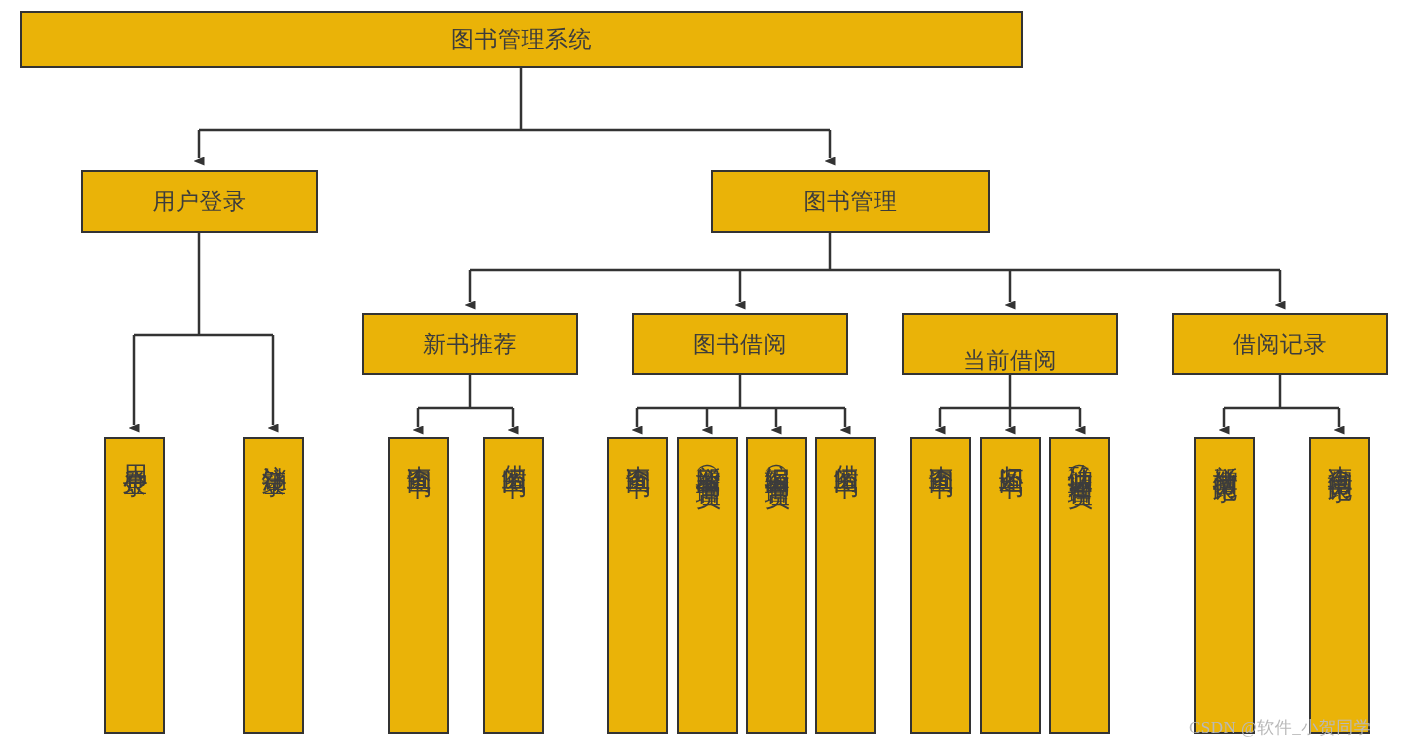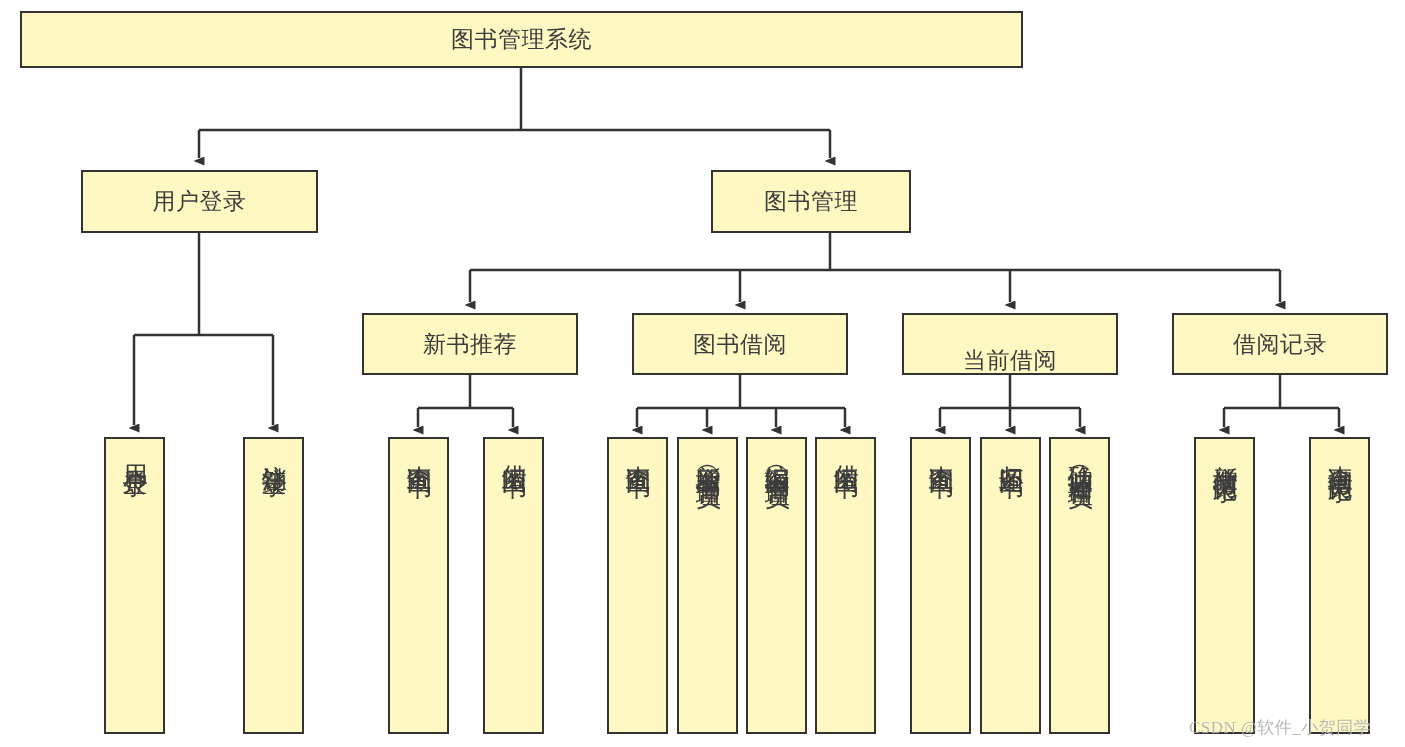--- a/index.html
+++ b/index.html
@@ -16,21 +16,21 @@
   }
   svg#wires{
     position:absolute;
     left:0; top:0;
     width:1405px; height:747px;
     pointer-events:none;
   }
   .node{
     position:absolute;
     box-sizing:border-box;
-    background:#fef9c3;
+    background:#eab308;
     border:2.5px solid #333333;
     display:flex;
     align-items:center;
     justify-content:center;
     text-align:center;
   }
   .node .lbl{
     color:#3c3c3c;
     line-height:1.15;
     letter-spacing:0.5px;
@@ -116,21 +116,21 @@
     </g>
   </svg>
 
   <div class="node root h" style="left:20px; top:11px; width:1003px; height:57px;">
     <span class="lbl">图书管理系统</span>
   </div>
 
   <div class="node h" style="left:81px; top:170px; width:237px; height:63px;">
     <span class="lbl">用户登录</span>
   </div>
-  <div class="node h" style="left:711px; top:170px; width:200px; height:63px;">
+  <div class="node h" style="left:711px; top:170px; width:279px; height:63px;">
     <span class="lbl">图书管理</span>
   </div>
 
   <div class="node h" style="left:632px; top:313px; width:216px; height:62px;">
     <span class="lbl">图书借阅</span>
   </div>
   <div class="node h" style="left:362px; top:313px; width:216px; height:62px;">
     <span class="lbl">新书推荐</span>
   </div>
   <div class="node h" style="left:902px; top:313px; width:216px; height:62px;align-items:flex-end;">

